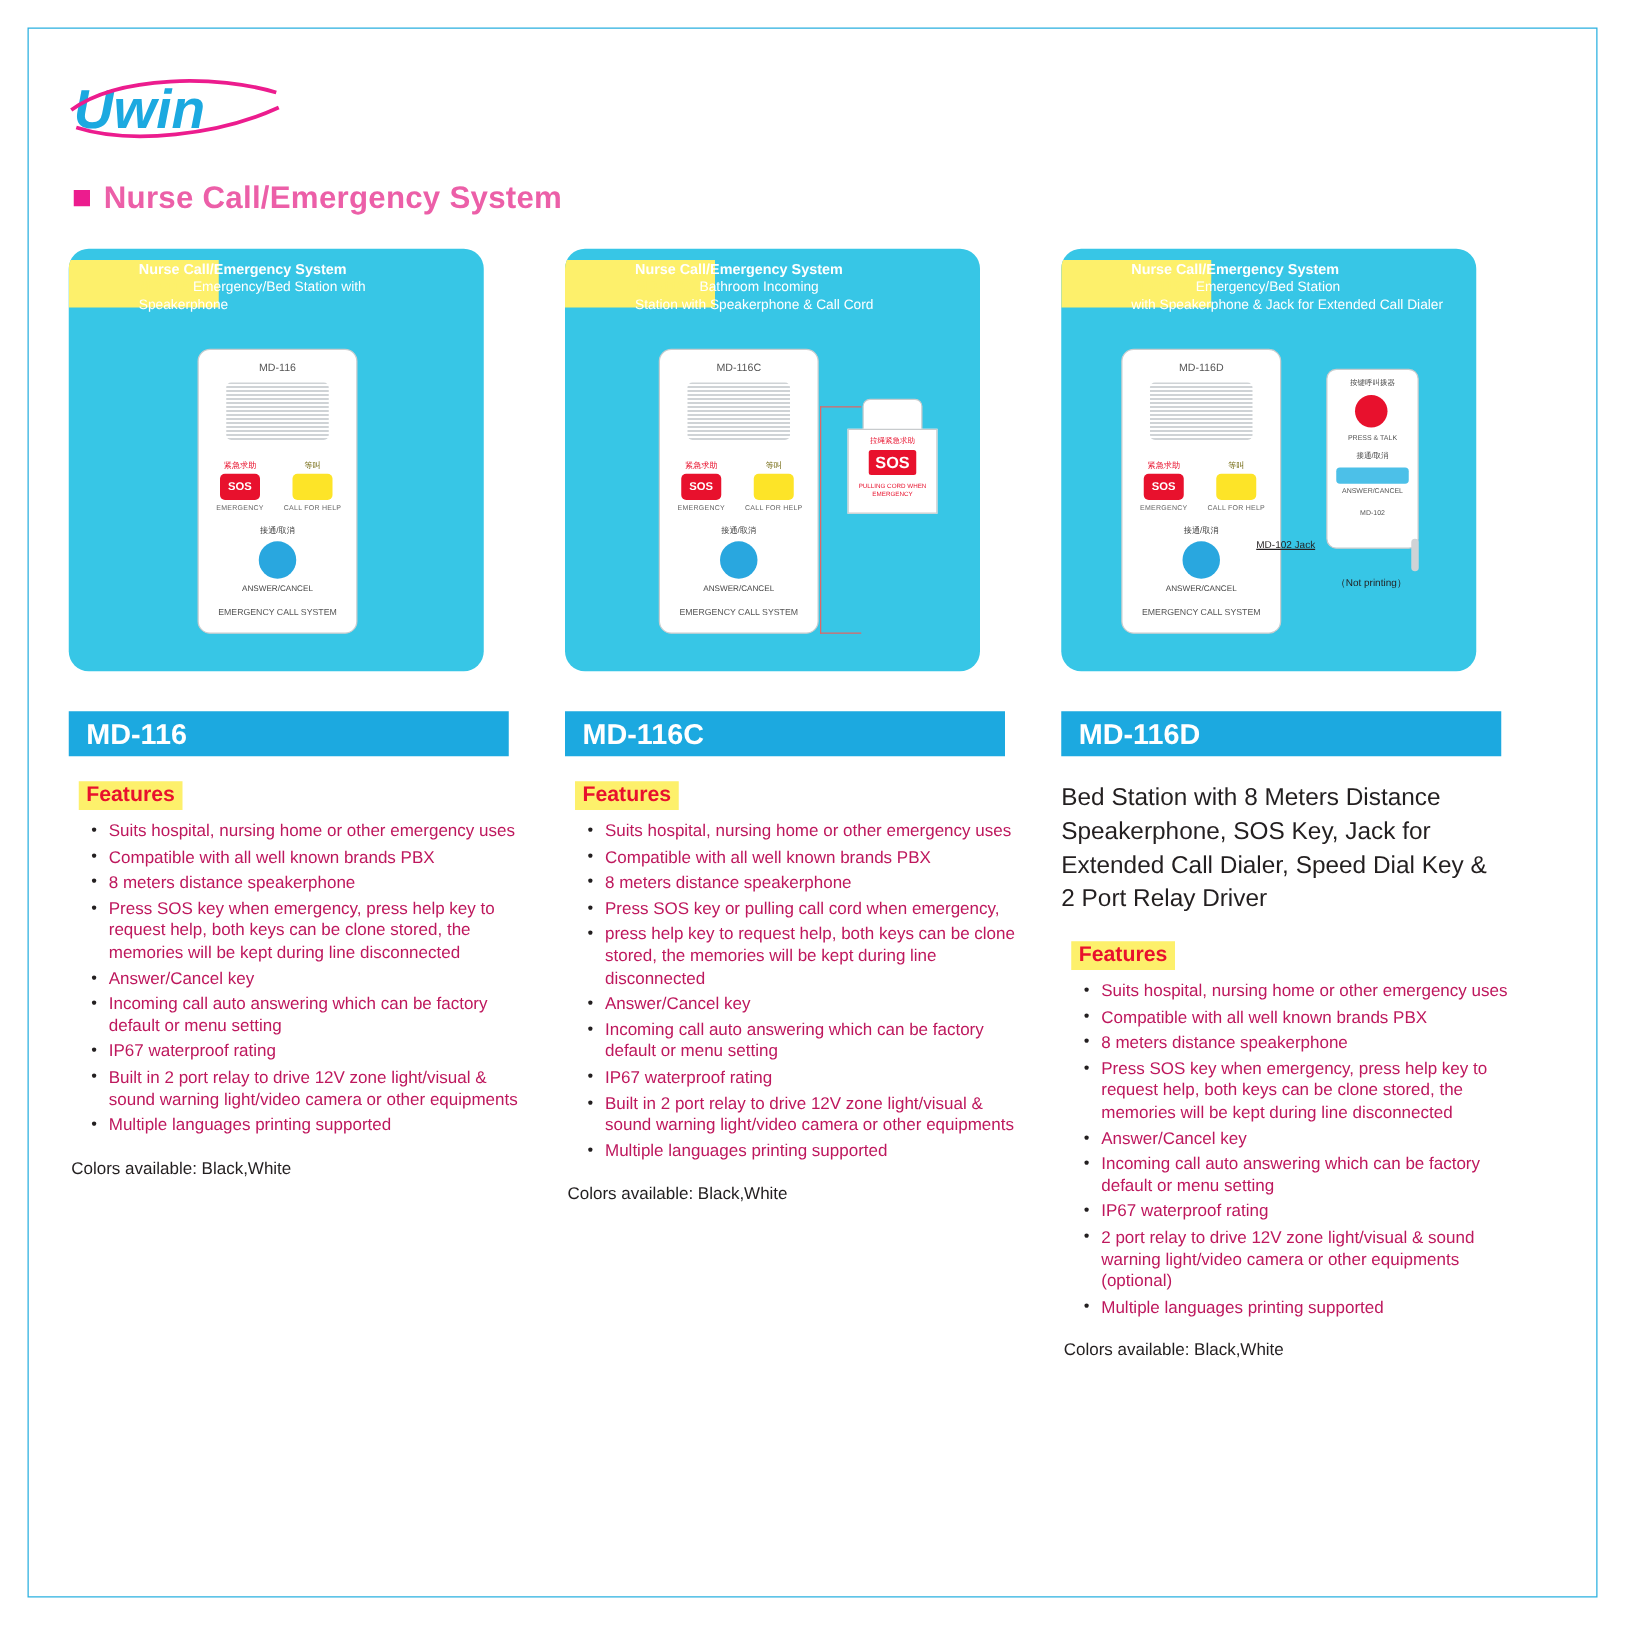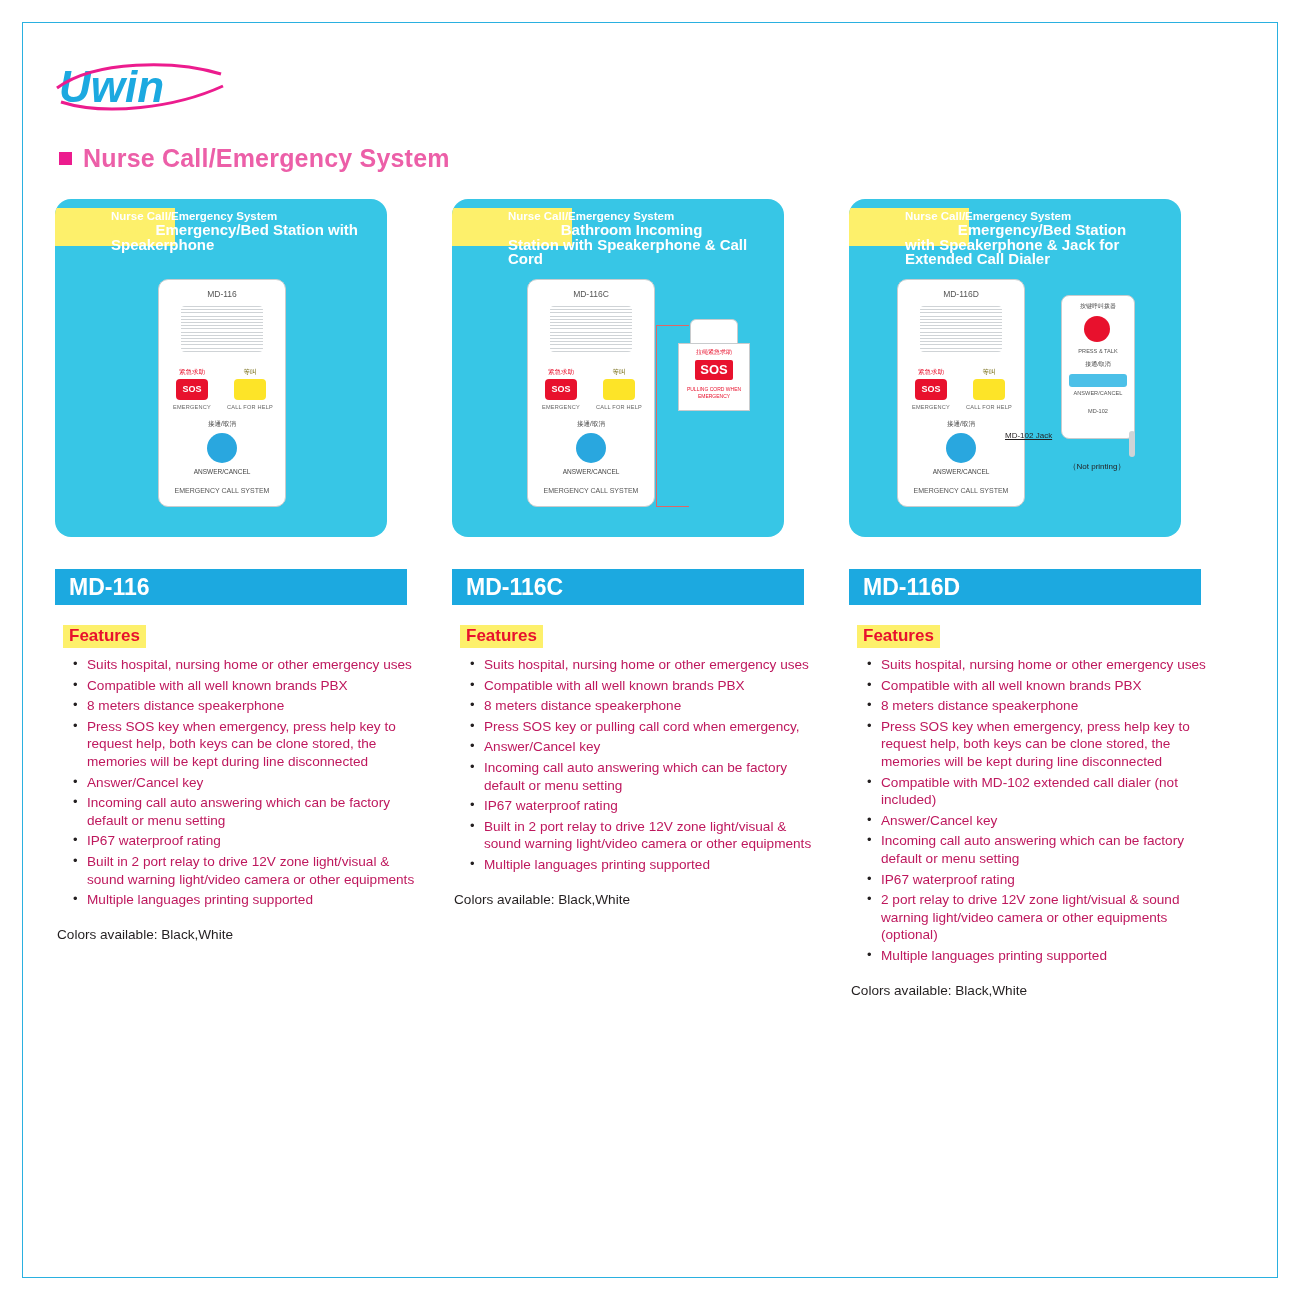--- a/index.html
+++ b/index.html
@@ -92,22 +92,22 @@
     color: #ffffff;
     font-size: 11.5px;
     font-weight: bold;
     line-height: 14px;
     text-align: left;
   }
   .card .cardtitle .model {
     color: #fdf06b;
   }
   .card .cardtitle .sub {
-    font-weight: bold;
-    font-size: 15px;
+    font-weight: normal;
+    font-size: 11px;
   }
 
   
   .device {
     position: absolute;
     background: #ffffff;
     border: 1px solid #c9ccce;
     border-radius: 10px;
   }
   .dev-label {
@@ -441,20 +441,21 @@
       </div>
 
 
       <div class="features-title">Features</div>
 
       <ul class="feat">
         <li>Suits hospital, nursing home or other emergency uses</li>
         <li>Compatible with all well known brands PBX</li>
         <li>8 meters distance speakerphone</li>
         <li>Press SOS key or pulling call cord when emergency,</li>
+        <li>press help key to request help, both keys can be clone stored, the memories will be kept during line disconnected</li>
         <li>Answer/Cancel key</li>
         <li>Incoming call auto answering which can be factory default or menu setting</li>
         <li>IP67 waterproof rating</li>
         <li>Built in 2 port relay to drive 12V zone light/visual &amp; sound warning light/video camera or other equipments</li>
         <li>Multiple languages printing supported</li>
       </ul>
 
       <div class="colors">Colors available: Black,White</div>
     </div>
 
@@ -503,29 +504,29 @@
         <div class="cable" style="left:280px; top:232px; width:6px; height:26px; border-radius:3px;"></div>
 
         <div style="position:absolute; left:156px; top:232px; font-size:8px; color:#231f20; text-decoration:underline;">MD-102 Jack</div>
         <div style="position:absolute; left:212px; top:262px; width:72px; text-align:center; font-size:8px; color:#231f20;">（Not printing）</div>
       </div>
 
       <div class="model-bar">
         <span class="model-text">MD-116D</span>
       </div>
 
+      <div class="desc">Bed Station with 8 Meters Distance Speakerphone, SOS Key, Jack for Extended Call Dialer, Speed Dial Key &amp; 2 Port Relay Driver</div>
 
       <div class="features-title">Features</div>
 
       <ul class="feat">
         <li>Suits hospital, nursing home or other emergency uses</li>
         <li>Compatible with all well known brands PBX</li>
         <li>8 meters distance speakerphone</li>
         <li>Press SOS key when emergency, press help key to request help, both keys can be clone stored, the memories will be kept during line disconnected</li>
-        <li>Compatible with MD-102 extended call dialer (not included)</li>
         <li>Answer/Cancel key</li>
         <li>Incoming call auto answering which can be factory default or menu setting</li>
         <li>IP67 waterproof rating</li>
         <li>2 port relay to drive 12V zone light/visual &amp; sound warning light/video camera or other equipments (optional)</li>
         <li>Multiple languages printing supported</li>
       </ul>
 
       <div class="colors">Colors available: Black,White</div>
     </div>
 

